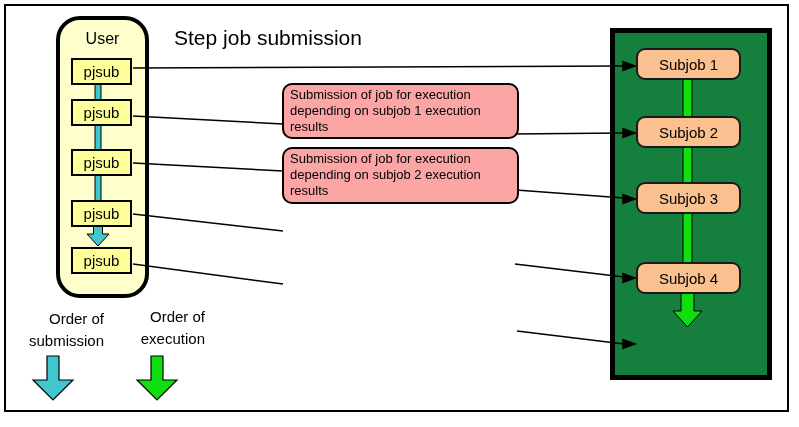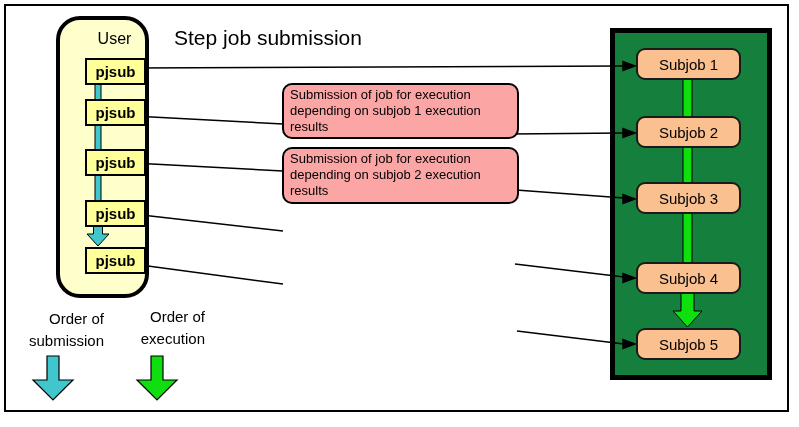--- a/index.html
+++ b/index.html
@@ -10,28 +10,28 @@
   .frame{
     position:absolute;left:4px;top:4px;width:781px;height:404px;
     border:2px solid #000;background:#fff;
   }
   
   .user-container{
     position:absolute;left:56px;top:16px;width:85px;height:274px;
     background:#FFFFCC;border:4px solid #000;border-radius:24px;
   }
   .user-label{
-    position:absolute;left:12px;top:10px;width:100%;text-align:center;
+    position:absolute;left:0;top:10px;width:100%;text-align:center;
     font-size:16px;z-index:3;
   }
   .pjsub{
-    position:absolute;left:25px;width:57px;height:23px;
+    position:absolute;left:11px;width:57px;height:23px;
     background:#FFFF99;border:2px solid #000;
     display:flex;align-items:center;justify-content:center;
-    font-size:15px;z-index:3;font-weight:bold;
+    font-size:15px;z-index:3;
   }
   .p1{top:38px}.p2{top:79px}.p3{top:129px}.p4{top:180px}.p5{top:227px}
   
   .title{position:absolute;left:174px;top:26px;font-size:21px;z-index:3;}
   
   .callout{
     position:absolute;left:282px;width:221px;
     background:#fca5a5;border:2px solid #000;border-radius:10px;
     font-size:13px;line-height:16px;padding:2px 6px;z-index:3;
   }
@@ -80,21 +80,20 @@
   <div class="title">Step job submission</div>
 
   <div class="callout c1">Submission of job for execution depending on subjob 1 execution results</div>
   <div class="callout c2">Submission of job for execution depending on subjob 2 execution results</div>
 
   <div class="subjob-panel">
     <div class="subjob s1">Subjob 1</div>
     <div class="subjob s2">Subjob 2</div>
     <div class="subjob s3">Subjob 3</div>
     <div class="subjob s4">Subjob 4</div>
-    <div class="subjob s5">Subjob 5</div>
   </div>
 
   <div class="legend-label lg1">
     <div>Order of</div>
     <div>submission</div>
   </div>
   <div class="legend-label lg2">
     <div>Order of</div>
     <div>execution</div>
   </div>

